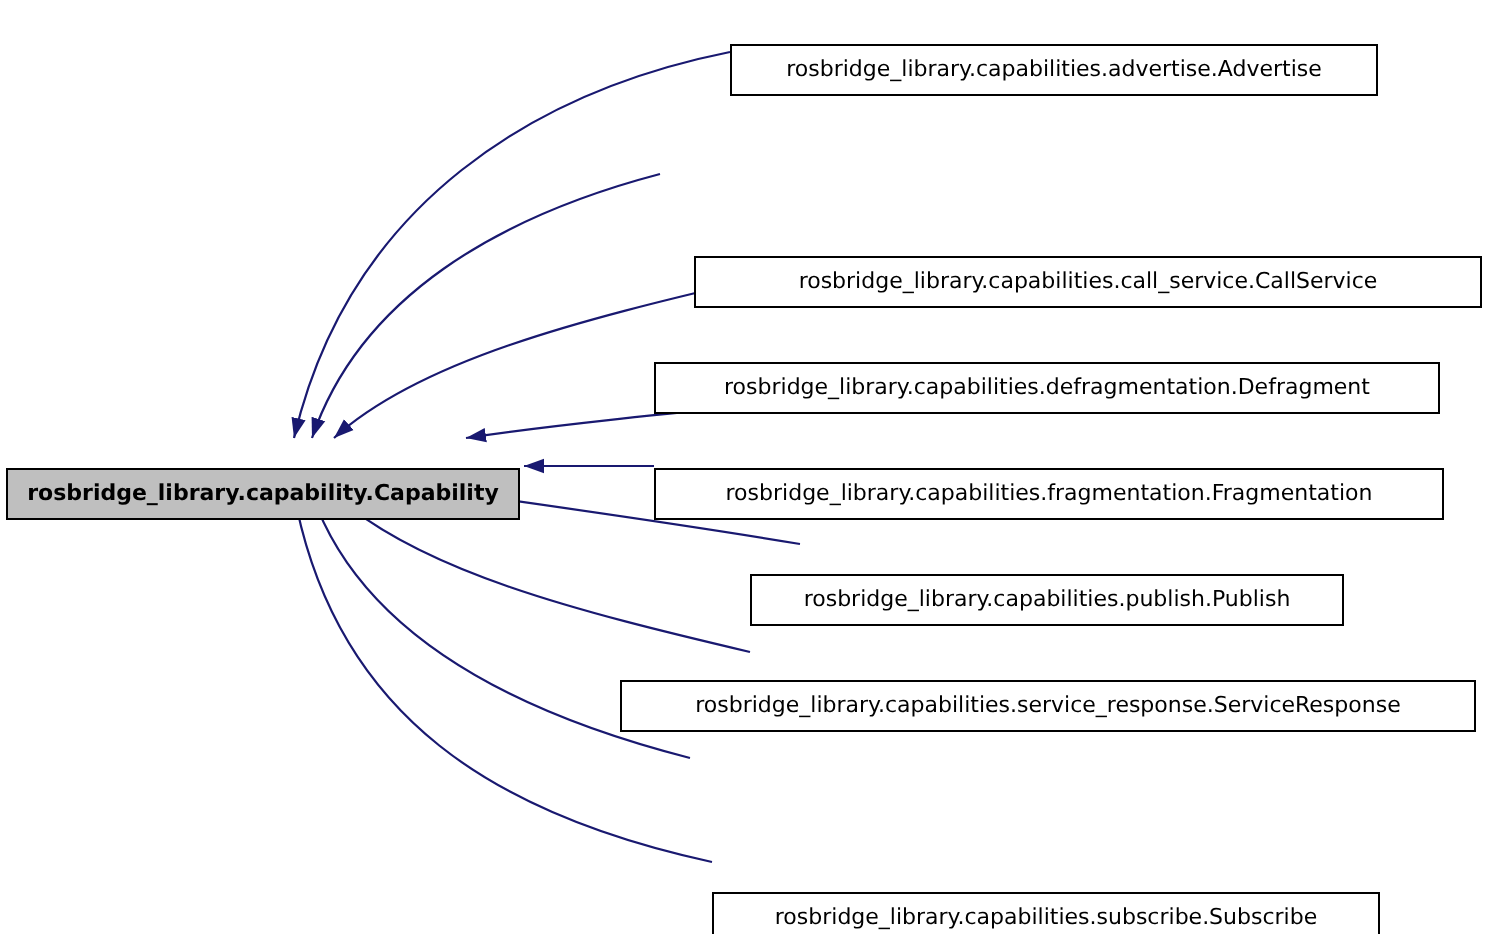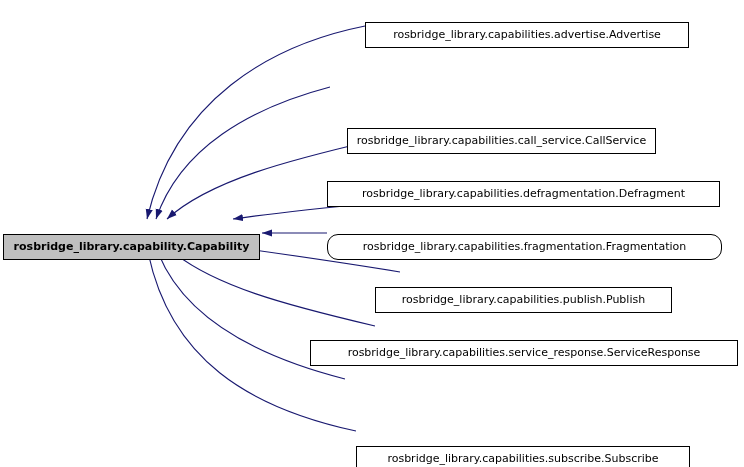--- a/index.html
+++ b/index.html
@@ -32,23 +32,23 @@
     line-height:24px;
     display:flex;align-items:center;justify-content:center;
     white-space:nowrap;
     cursor:pointer;
     margin-top:14px;
   }
   .class-box.base{background:var(--base-fill);font-weight:bold;}
   .box-base{left:3px;  top:220px;width:257px;}
   .box-d0{left:365px;top:8px;  width:324px;}
   .box-d1{left:311px;top:61px; width:425px;}
-  .box-d2{left:347px;top:114px;width:309px;}
+  .box-d2{left:347px;top:114px;width:394px;}
   .box-d3{left:327px;top:167px;width:393px;}
-  .box-d4{left:327px;top:220px;width:395px;border-radius:11px;}
+  .box-d4{left:327px;top:220px;width:395px;}
   .box-d5{left:375px;top:273px;width:297px;}
   .box-d6{left:310px;top:326px;width:428px;}
   .box-d7{left:340px;top:379px;width:367px;}
   .box-d8{left:356px;top:432px;width:334px;}
 </style>
 </head>
 <body>
 
 <div class="diagram">
 

